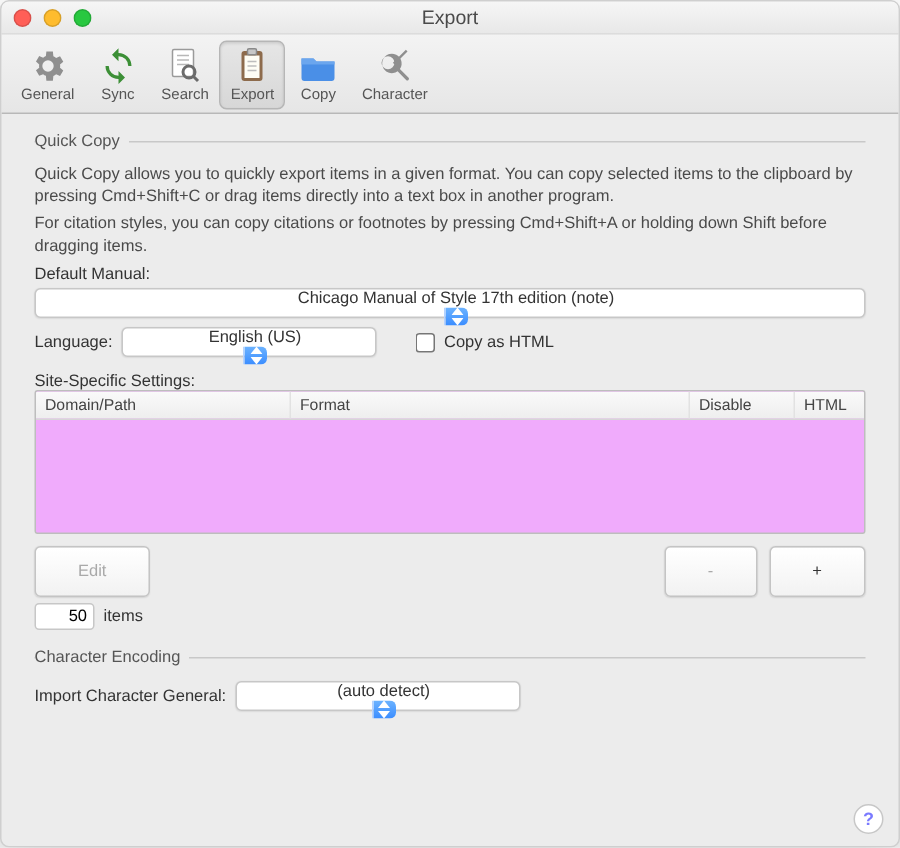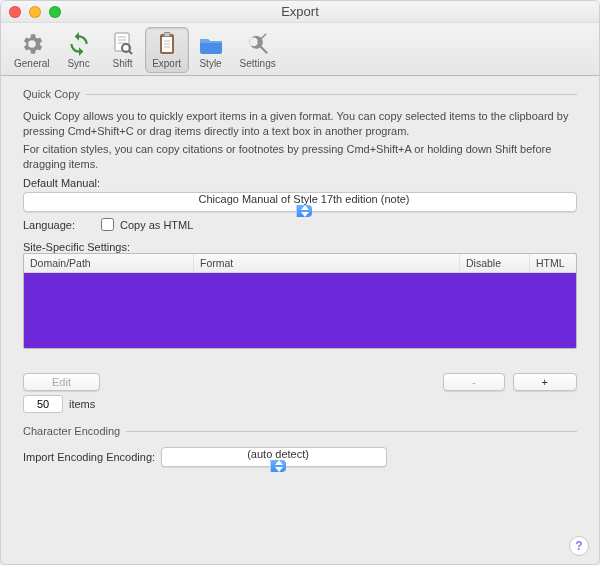--- a/index.html
+++ b/index.html
@@ -103,58 +103,57 @@
   .mac-select .cap {
     width: 16px; height: 100%;
     border-top-right-radius: 4px; border-bottom-right-radius: 4px;
     background: linear-gradient(#6cb3ff,#3b8dff);
     display:flex;flex-direction:column;align-items:center;justify-content:center;
     border-left:1px solid #b6d3ff;
   }
   .mac-select .cap svg { display:block; }
   .site-box {
     border: 1px solid #bdbdbd;
-    background: #6d28d9;
+    background: #f0abfc;
     height: 96px;
     border-radius: 2px;
     overflow: hidden;
   }
   .site-header {
     display: grid;
     grid-template-columns: 170px 1fr 70px 46px;
     background: linear-gradient(#fafafa,#eeeeee);
     border-bottom: 1px solid #d6d6d6;
     font-size: 10.5px;
     color: #444;
   }
   .site-header > div {
     padding: 3px 6px;
     border-right: 1px solid #e2e2e2;
   }
   .site-header > div:last-child { border-right: none; }
   .btnrow { display:flex; gap: 8px; margin: 8px 0 4px 0; align-items:center;}
   .macbtn {
-    height: 18px;
+    height: 34px;
     min-width: 52px;
     padding: 0 28px;
     border: 1px solid #c4c4c4;
     border-radius: 4px;
     background: linear-gradient(#ffffff,#f2f2f2);
     font-size: 11px;
     color: #333;
     display:flex;align-items:center;justify-content:center;
     box-shadow: 0 0.5px 1px rgba(0,0,0,0.1);
-    margin-top: 16px;
   }
   .macbtn.disabled { color: #a9a9a9; }
   .num-input {
     width: 40px; height: 18px;
     border: 1px solid #c7c7c7; border-radius: 3px;
     background:#fff; font-size:11px; padding:0 4px;
-    text-align: center;
+    text-align: right;
   }
   .help {
     position:absolute; right: 10px; bottom: 8px;
     width: 20px; height:20px; border-radius:50%;
     border:1px solid #c7c7c7; background:#fff;
     display:flex;align-items:center;justify-content:center;
     color:#7a7aff; font-weight:bold; font-size:12px;
   }
   input[type=checkbox]{ width:13px;height:13px; margin:0; }
 </style>
@@ -194,21 +193,21 @@
       <span class="ticon">
         <svg width="24" height="26" viewBox="0 0 24 26">
             <rect x="4" y="2" width="14" height="18" rx="1" fill="#fff" stroke="#9a9a9a"></rect>
             <line x1="7" y1="6" x2="15" y2="6" stroke="#b8b8b8"></line>
             <line x1="7" y1="9" x2="15" y2="9" stroke="#b8b8b8"></line>
             <line x1="7" y1="12" x2="15" y2="12" stroke="#b8b8b8"></line>
             <circle cx="15" cy="17" r="4" fill="none" stroke="#6b6b6b" stroke-width="2"></circle>
             <line x1="18" y1="20" x2="21" y2="23" stroke="#6b6b6b" stroke-width="2"></line>
           </svg>
       </span>
-      <span>Shift</span>
+      <span>Search</span>
     </div>
     <div class="tool selected">
       <span class="ticon">
         <svg width="24" height="26" viewBox="0 0 24 26">
             <rect x="5" y="3" width="14" height="20" rx="2" fill="#8d6b4c"></rect>
             <rect x="7" y="6" width="10" height="15" fill="#fefdf5"></rect>
             <rect x="9" y="1.5" width="6" height="4" rx="1" fill="#c7c7c7" stroke="#8a8a8a"></rect>
             <line x1="9" y1="10" x2="15" y2="10" stroke="#bdbdbd"></line>
             <line x1="9" y1="13" x2="15" y2="13" stroke="#bdbdbd"></line>
             <line x1="9" y1="16" x2="15" y2="16" stroke="#bdbdbd"></line>
@@ -216,30 +215,30 @@
       </span>
       <span>Export</span>
     </div>
     <div class="tool">
       <span class="ticon">
         <svg width="26" height="24" viewBox="0 0 26 24">
             <path d="M2 7h8l2 2h12v11a2 2 0 0 1-2 2H4a2 2 0 0 1-2-2Z" fill="#4a8fe7"></path>
             <path d="M2 7h8l2 2h12v2H2Z" fill="#6ba6ee"></path>
           </svg>
       </span>
-      <span>Style</span>
+      <span>Copy</span>
     </div>
     <div class="tool">
       <span class="ticon">
         <svg width="26" height="26" viewBox="0 0 24 24">
             <path fill="#8f8f8f" d="m20.7 19.3-5.4-5.4a6 6 0 1 0-1.4 1.4l5.4 5.4a1 1 0 0 0 1.4-1.4ZM4 10a4 4 0 1 1 4 4 4 4 0 0 1-4-4Z"></path>
             <path fill="#8f8f8f" d="M19 2l-8 8 1 1 8-8z"></path>
           </svg>
       </span>
-      <span>Settings</span>
+      <span>Character</span>
     </div>
   </div>
 
   <div class="content">
 
     <fieldset>
       <legend>Quick Copy</legend>
 
       <p class="desc">Quick Copy allows you to quickly export items in a given format. You can copy selected items to the clipboard by pressing Cmd+Shift+C or drag items directly into a text box in another program.</p>
       <p class="desc">For citation styles, you can copy citations or footnotes by pressing Cmd+Shift+A or holding down Shift before dragging items.</p>
@@ -252,20 +251,31 @@
               <polygon points="4,0 8,5 0,5" fill="#fff"></polygon>
             </svg>
           <svg width="8" height="6">
               <polygon points="0,1 8,1 4,6" fill="#fff"></polygon>
             </svg>
         </span>
       </div>
 
       <div class="row" style="margin-top:6px;">
         <span class="inline">Language:</span>
+        <div class="mac-select" style="width:170px;">
+          <span>English (US)</span>
+          <span class="cap">
+            <svg width="8" height="6">
+                <polygon points="4,0 8,5 0,5" fill="#fff"></polygon>
+              </svg>
+            <svg width="8" height="6">
+                <polygon points="0,1 8,1 4,6" fill="#fff"></polygon>
+              </svg>
+          </span>
+        </div>
         <span style="width:14px;"></span>
         <input type="checkbox" style="">
         <span>Copy as HTML</span>
       </div>
 
       <div style="margin-top:10px;">Site-Specific Settings:</div>
       <div class="site-box">
         <div class="site-header">
           <div>Domain/Path</div>
           <div>Format</div>
@@ -283,22 +293,22 @@
 
       <div class="row" style="margin-top:4px;">
         <input class="num-input" value="50" style="">
         <span>items</span>
       </div>
     </fieldset>
 
     <fieldset>
       <legend>Character Encoding</legend>
       <div class="row" style="margin-top:4px;">
-        <span>Import Encoding Encoding:</span>
-        <div class="mac-select" style="width:226px;">
+        <span>Import Character General:</span>
+        <div class="mac-select" style="width:190px;">
           <span>(auto detect)</span>
           <span class="cap">
             <svg width="8" height="6">
                 <polygon points="4,0 8,5 0,5" fill="#fff"></polygon>
               </svg>
             <svg width="8" height="6">
                 <polygon points="0,1 8,1 4,6" fill="#fff"></polygon>
               </svg>
           </span>
         </div>

